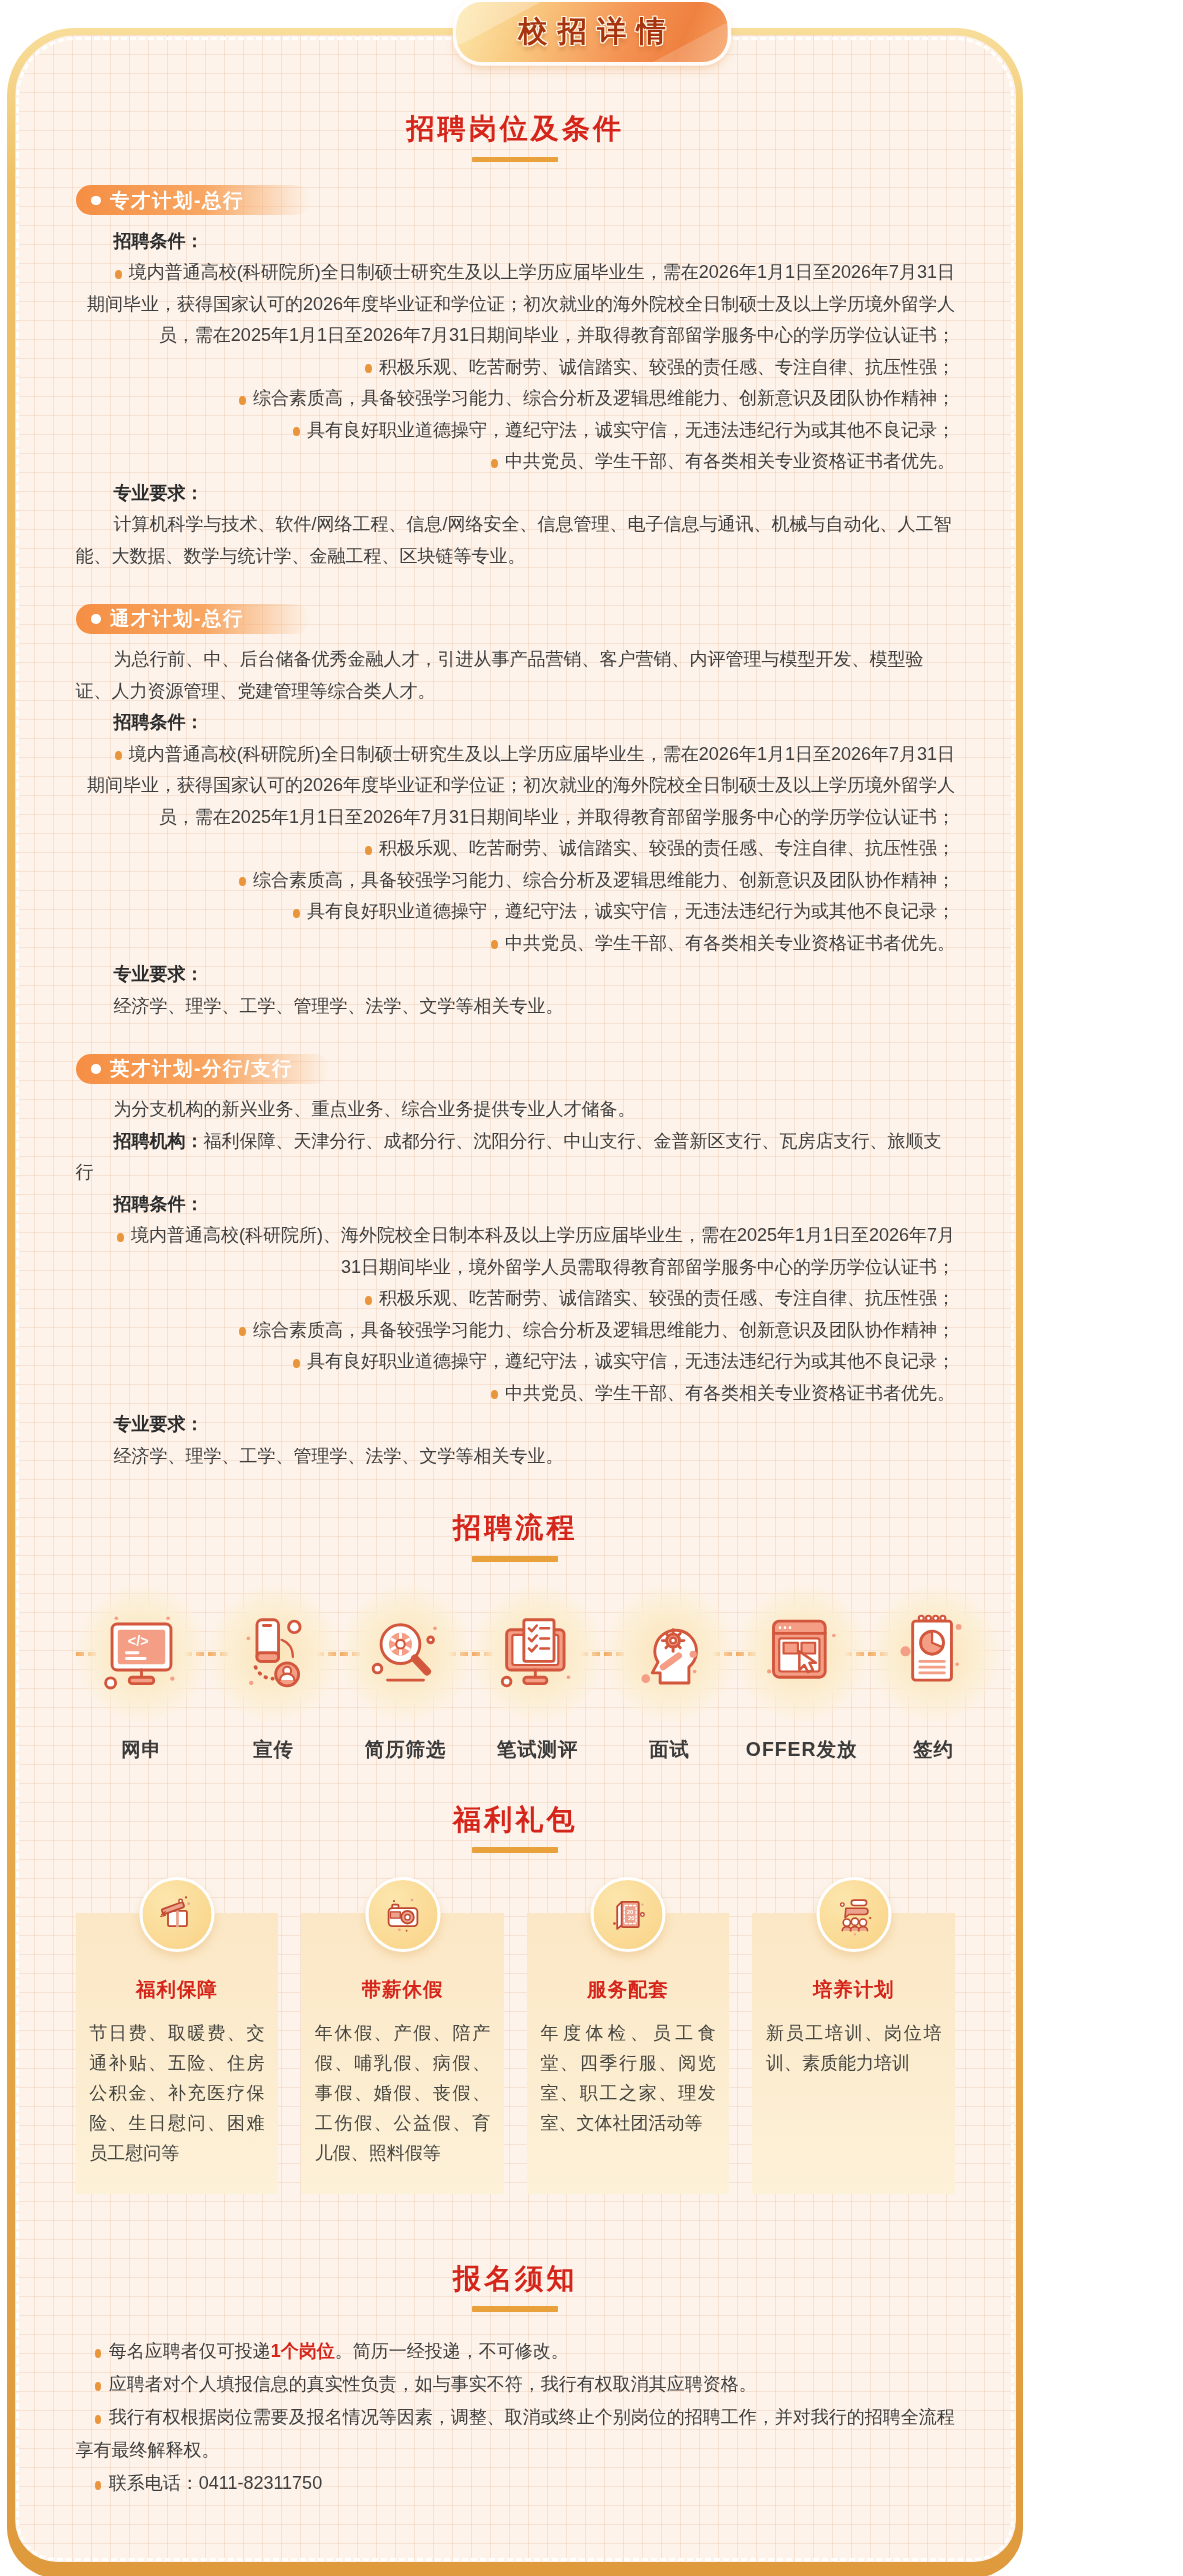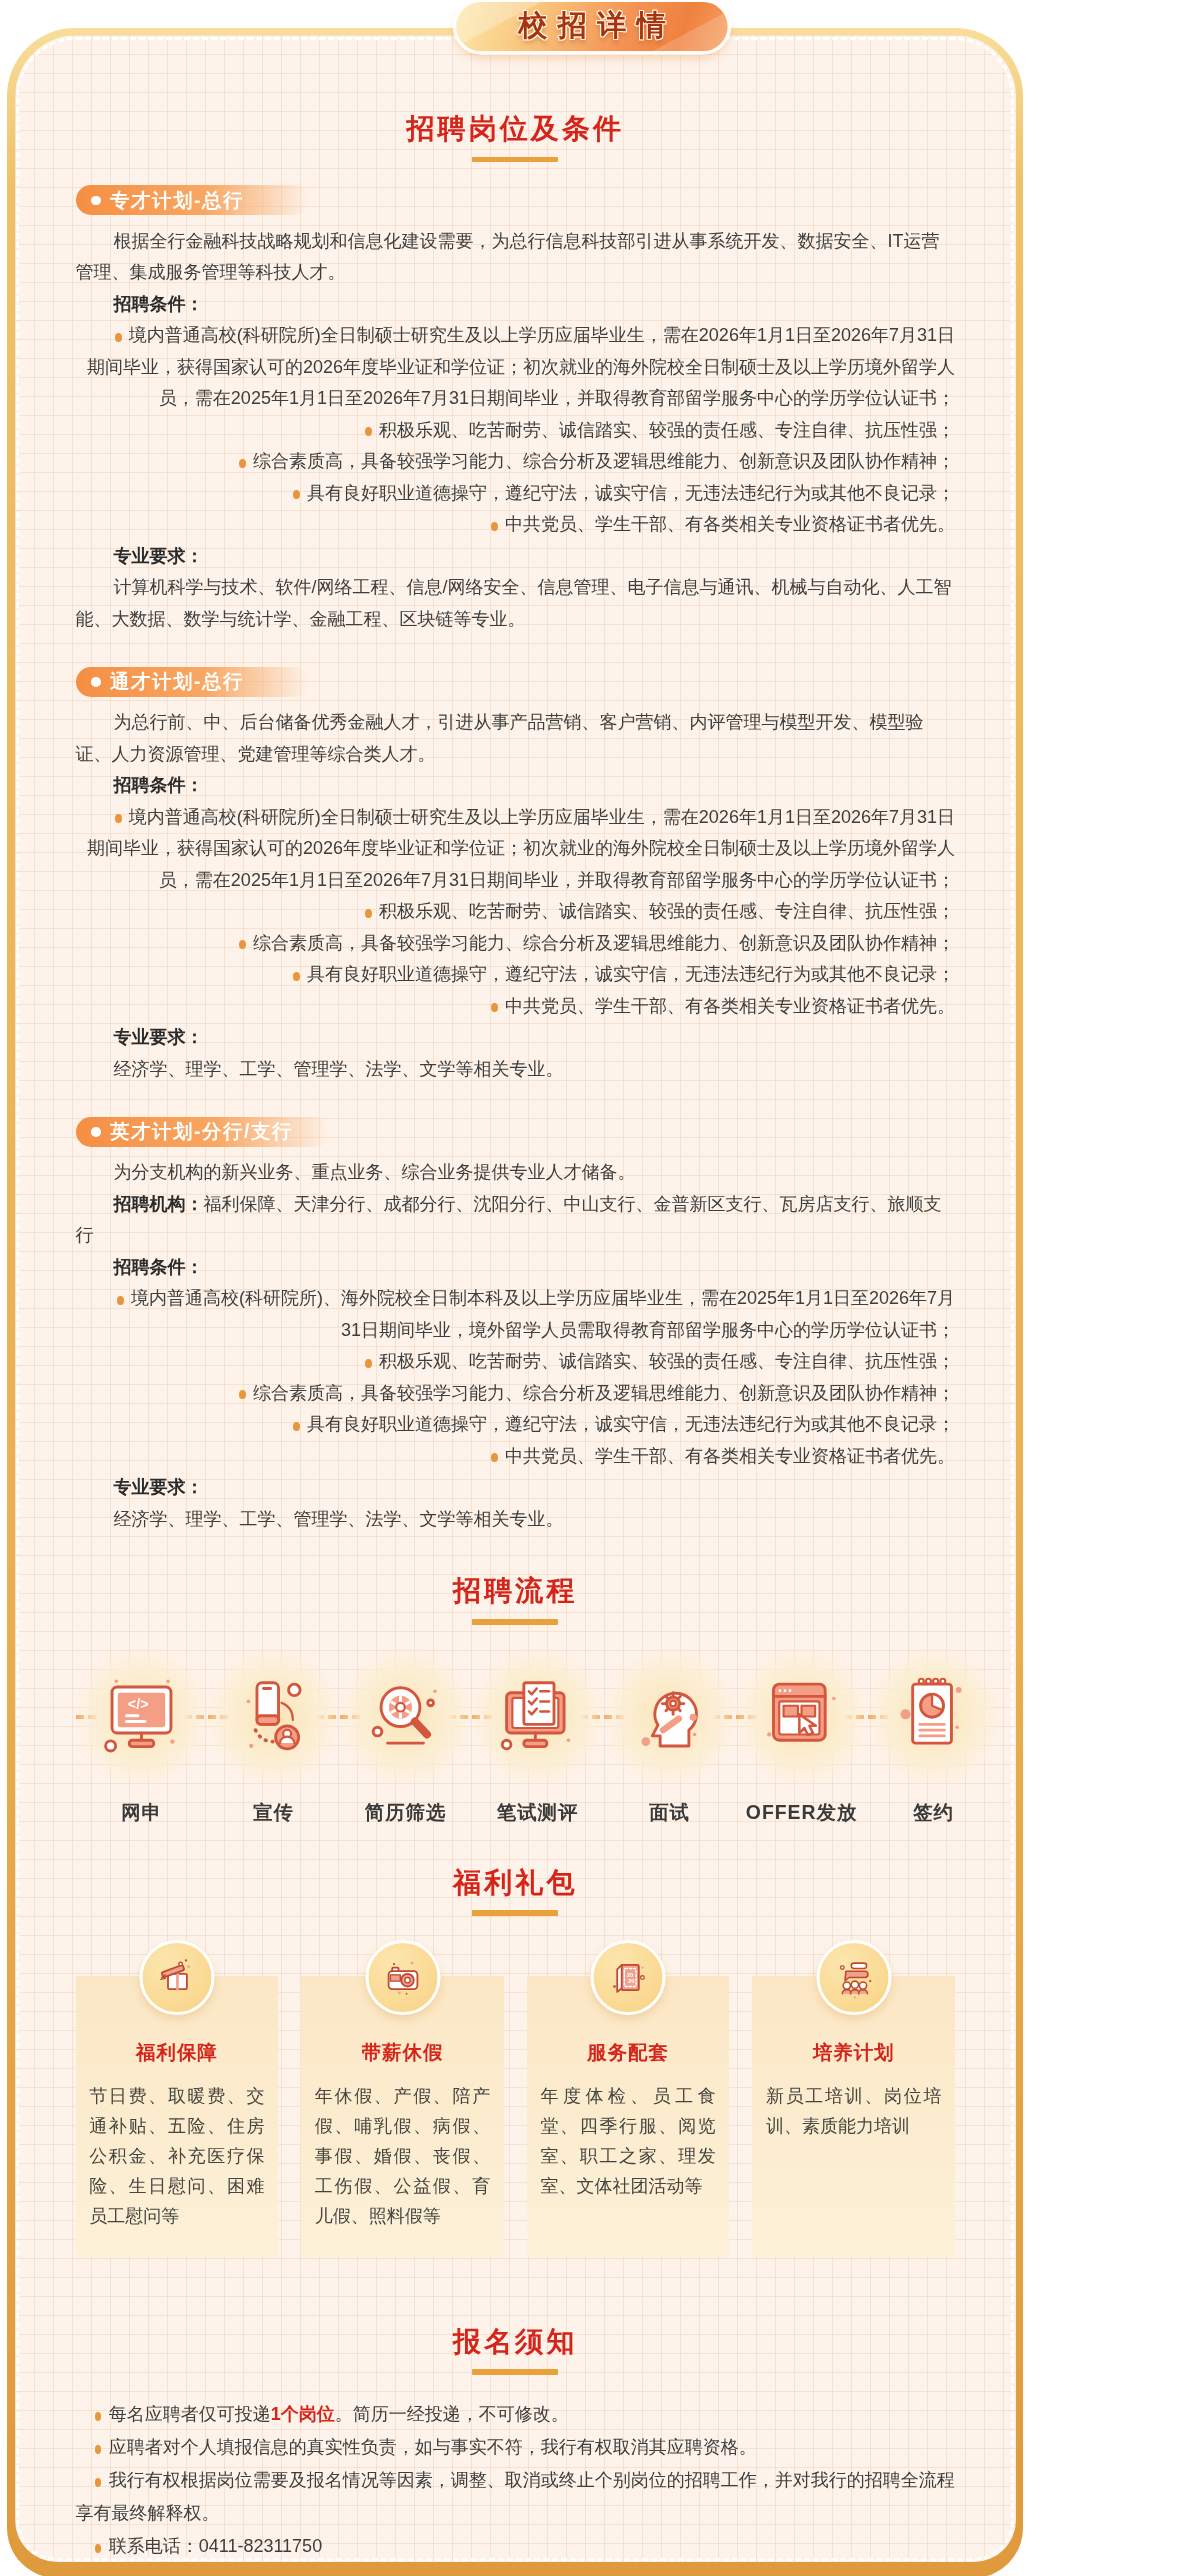--- a/index.html
+++ b/index.html
@@ -28,21 +28,21 @@
   .card-inner::after {
     content:""; position:absolute; inset:1.6px;
     border:3.7px dashed rgba(255,255,255,.95);
     border-radius:60px 60px 40px 40px;
     pointer-events:none;
   }
 
   
   .banner {
     position:absolute; top:1.6px; left:50%; transform:translateX(-50%);
-    width:271px; height:49px; border-radius:25px; z-index:6;
+    width:271px; height:60px; border-radius:25px; z-index:6;
     background:linear-gradient(112deg,#FCE9AC 0%,#F9C77E 28%,#F49354 62%,#EF8140 82%,#F5A263 100%);
     box-shadow:0 0 0 3.7px rgba(255,255,255,.92), 0 5.2px 10.5px rgba(230,140,60,.45);
     display:flex; align-items:center; justify-content:center; overflow:hidden;text-align:center;
   }
   .banner::before, .banner::after {
     content:""; position:absolute; background:rgba(255,255,255,.28);
     width:136px; height:47px; border-radius:31.5px; transform:rotate(-28deg);
   }
   .banner::before { left:-31.5px; top:-25px; }
   .banner::after  { right:-37px; bottom:-27px; background:rgba(255,255,255,.18); }
@@ -146,21 +146,20 @@
           <div class="sec-title">招聘岗位及条件</div>
           <div class="sec-underline"></div>
         </div>
 
         <div class="mt-pill1">
           <div class="tag-pill">
             <span class="pill-dot"></span>
             <span>专才计划-总行</span>
           </div>
           <div class="body-block">
-            <p class="p-indent">根据全行金融科技战略规划和信息化建设需要，为总行信息科技部引进从事系统开发、数据安全、IT运营管理、集成服务管理等科技人才。</p>
             <p class="b-label">招聘条件：</p>
             <p class="li"><span class="dot"></span><span>境内普通高校(科研院所)全日制硕士研究生及以上学历应届毕业生，需在2026年1月1日至2026年7月31日期间毕业，获得国家认可的2026年度毕业证和学位证；初次就业的海外院校全日制硕士及以上学历境外留学人员，需在2025年1月1日至2026年7月31日期间毕业，并取得教育部留学服务中心的学历学位认证书；</span></p>
             <p class="li"><span class="dot"></span><span>积极乐观、吃苦耐劳、诚信踏实、较强的责任感、专注自律、抗压性强；</span></p>
             <p class="li"><span class="dot"></span><span>综合素质高，具备较强学习能力、综合分析及逻辑思维能力、创新意识及团队协作精神；</span></p>
             <p class="li"><span class="dot"></span><span>具有良好职业道德操守，遵纪守法，诚实守信，无违法违纪行为或其他不良记录；</span></p>
             <p class="li"><span class="dot"></span><span>中共党员、学生干部、有各类相关专业资格证书者优先。</span></p>
             <p class="b-label">专业要求：</p>
             <p class="p-indent">计算机科学与技术、软件/网络工程、信息/网络安全、信息管理、电子信息与通讯、机械与自动化、人工智能、大数据、数学与统计学、金融工程、区块链等专业。</p>
           </div>
         </div>

